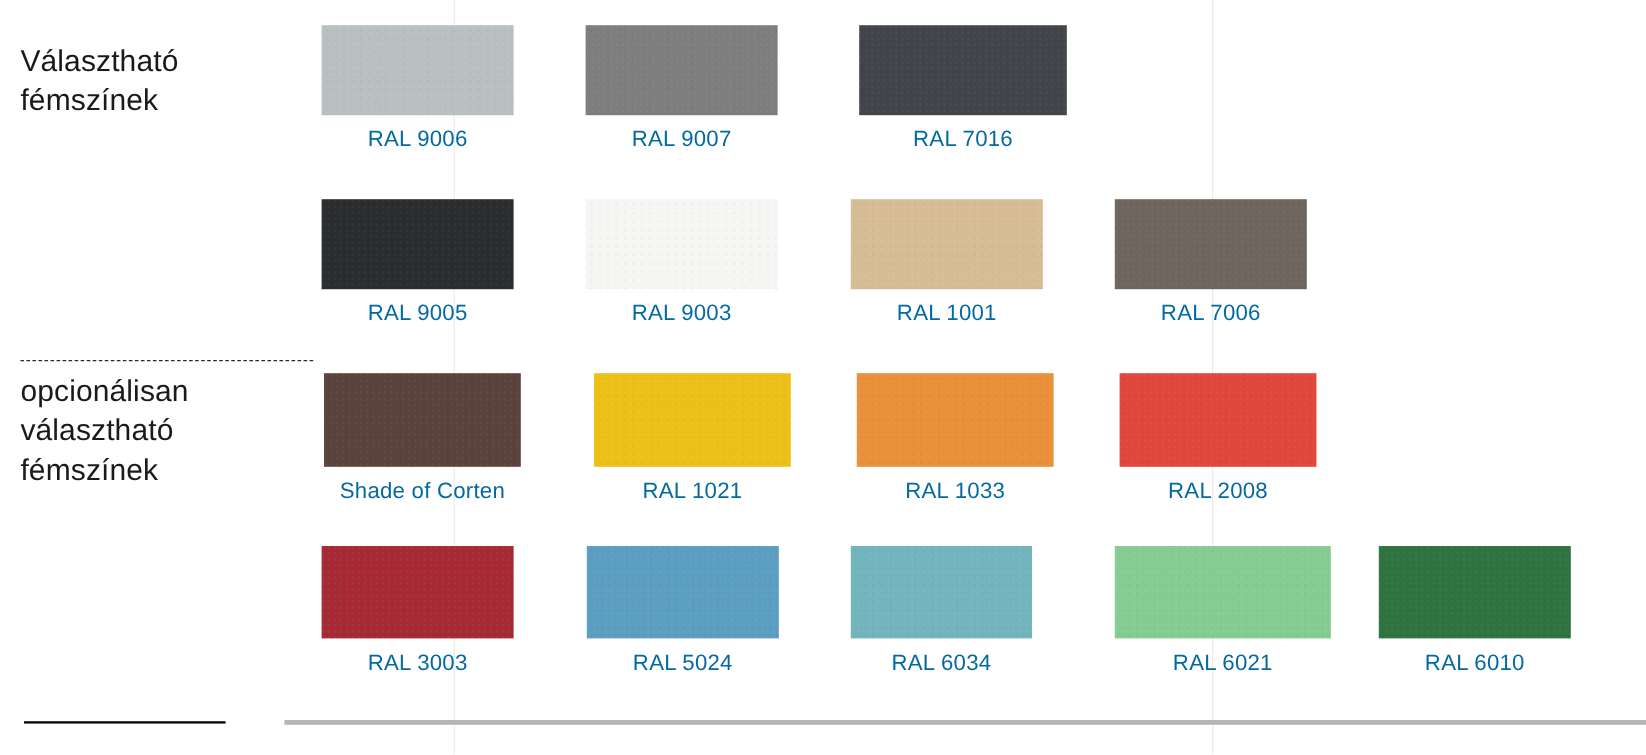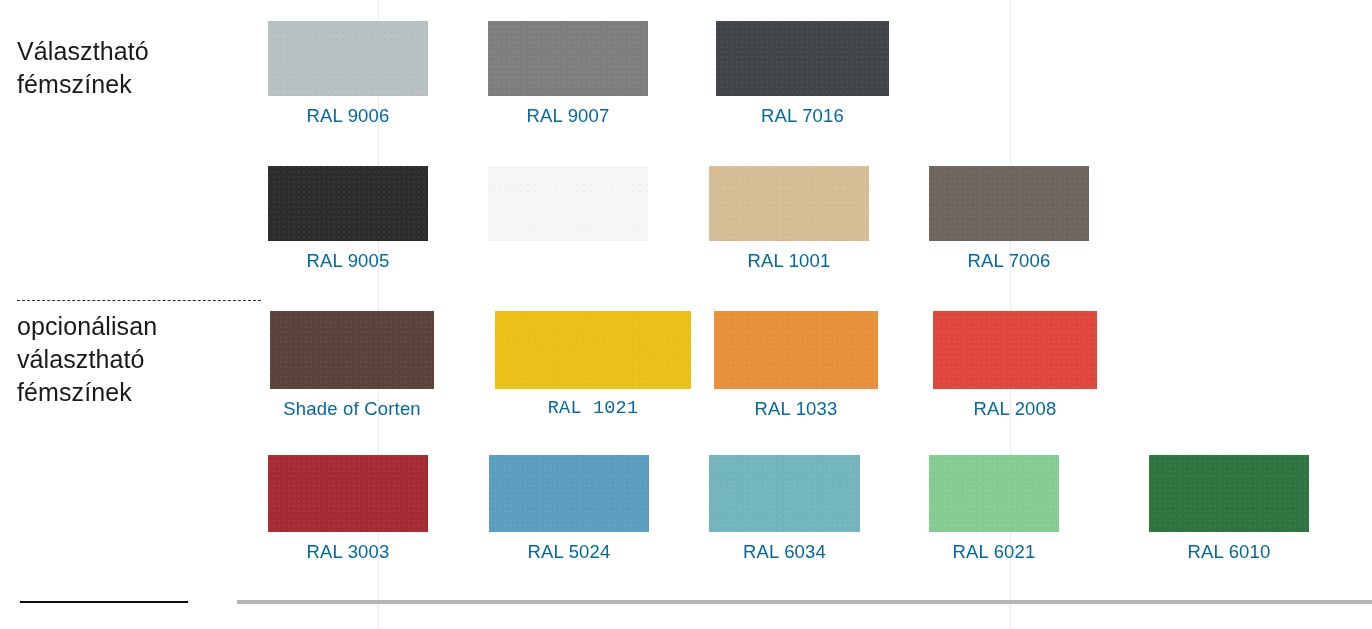--- a/index.html
+++ b/index.html
@@ -133,37 +133,38 @@
     </div>
   </div>
 
   <div class="swatch-row" id="row-1" style="left:268px; top:166px;">
     <div class="swatch-cell" style="left:0px; width:160px;">
       <div class="chip" style="height:75px; background-color:#2b2c2e;"></div>
       <div class="chip-name">RAL 9005</div>
     </div>
     <div class="swatch-cell" style="left:220px; width:160px;">
       <div class="chip" style="height:75px; background-color:#f6f6f4;"></div>
+      <div class="chip-name">RAL 9003</div>
     </div>
     <div class="swatch-cell" style="left:441px; width:160px;">
       <div class="chip" style="height:75px; background-color:#d6bd96;"></div>
       <div class="chip-name">RAL 1001</div>
     </div>
     <div class="swatch-cell" style="left:661px; width:160px;">
       <div class="chip" style="height:75px; background-color:#6e655f;"></div>
       <div class="chip-name">RAL 7006</div>
     </div>
   </div>
 
   <div class="swatch-row" id="row-2" style="left:270px; top:311px;">
     <div class="swatch-cell" style="left:0px; width:164px;">
       <div class="chip" style="height:78px; background-color:#5a423d;"></div>
       <div class="chip-name">Shade of Corten</div>
     </div>
-    <div class="swatch-cell" style="left:225px; width:196px;font-family:Liberation Mono, monospace;">
+    <div class="swatch-cell" style="left:225px; width:164px;">
       <div class="chip" style="height:78px; background-color:#ecc017;"></div>
       <div class="chip-name">RAL 1021</div>
     </div>
     <div class="swatch-cell" style="left:444px; width:164px;">
       <div class="chip" style="height:78px; background-color:#e8903a;"></div>
       <div class="chip-name">RAL 1033</div>
     </div>
     <div class="swatch-cell" style="left:663px; width:164px;">
       <div class="chip" style="height:78px; background-color:#e0463c;"></div>
       <div class="chip-name">RAL 2008</div>
@@ -176,21 +177,21 @@
       <div class="chip-name">RAL 3003</div>
     </div>
     <div class="swatch-cell" style="left:221px; width:160px;">
       <div class="chip" style="height:77px; background-color:#5b9ec0;"></div>
       <div class="chip-name">RAL 5024</div>
     </div>
     <div class="swatch-cell" style="left:441px; width:151px;">
       <div class="chip" style="height:77px; background-color:#72b5bd;"></div>
       <div class="chip-name">RAL 6034</div>
     </div>
-    <div class="swatch-cell" style="left:661px; width:130px;">
+    <div class="swatch-cell" style="left:661px; width:180px;">
       <div class="chip" style="height:77px; background-color:#85cc92;"></div>
       <div class="chip-name">RAL 6021</div>
     </div>
     <div class="swatch-cell" style="left:881px; width:160px;">
       <div class="chip" style="height:77px; background-color:#2f7340;"></div>
       <div class="chip-name">RAL 6010</div>
     </div>
   </div>
 
   <div id="rule-black"></div>

